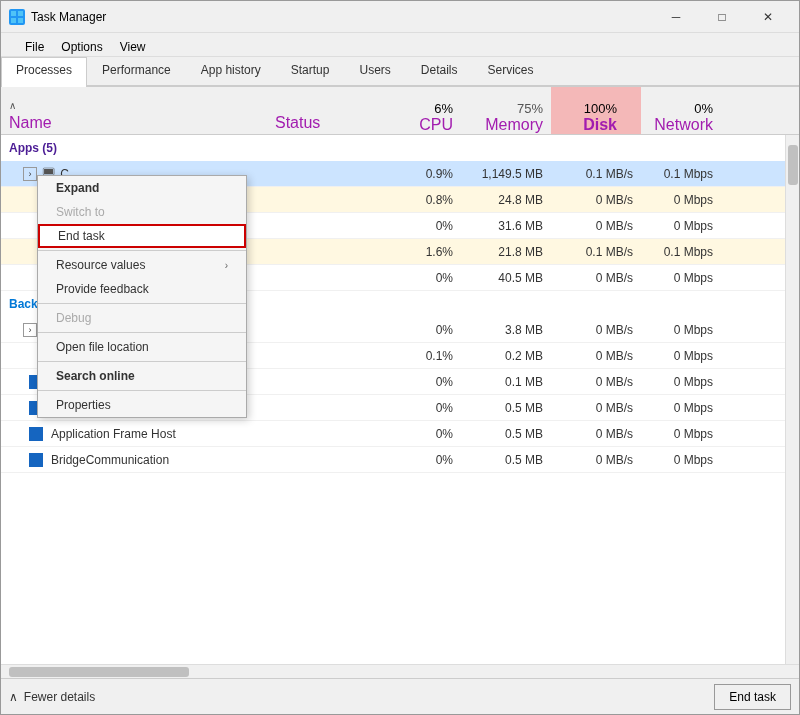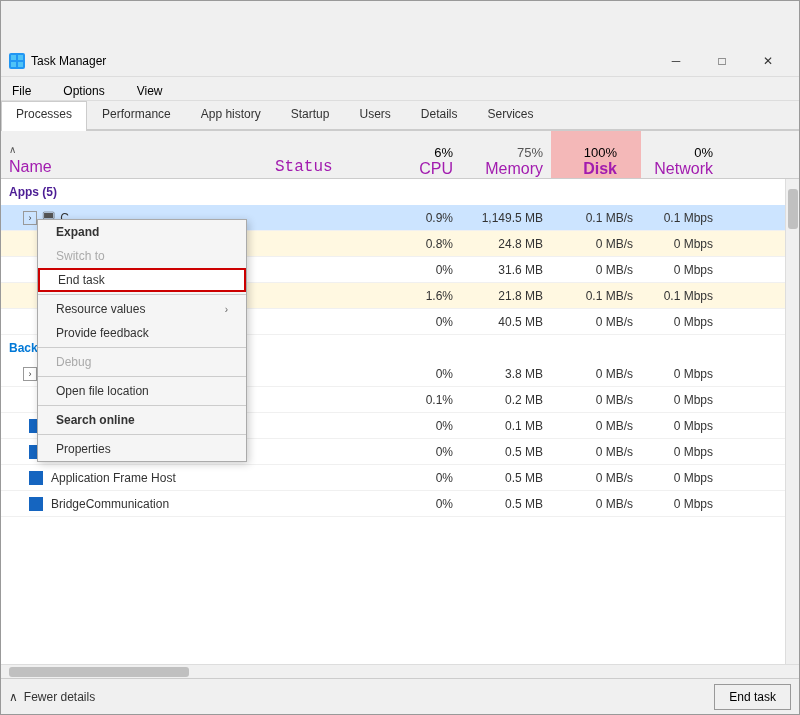--- a/index.html
+++ b/index.html
@@ -1,26 +1,26 @@
 <!DOCTYPE html>
 <html><head>
   <meta charset="utf-8">
   <style>
     * { box-sizing: border-box; margin: 0; padding: 0; }
     body { font-family: 'Segoe UI', Arial, sans-serif; font-size: 12px; background: #f0f0f0; user-select: none; }
 
     .window { width: 800px; height: 715px; background: #f0f0f0; border: 1px solid #999; display: flex; flex-direction: column; }
 
-    .title-bar { background: #f0f0f0; padding: 6px 8px; display: flex; align-items: center; justify-content: space-between; border-bottom: 1px solid #ddd; height: 32px; margin-top: 44px; }
+    .title-bar { background: #f0f0f0; padding: 6px 8px; display: flex; align-items: center; justify-content: space-between; border-bottom: 1px solid #ddd; height: 32px; }
     .title-bar-left { display: flex; align-items: center; gap: 6px; font-size: 12px; }
     .title-icon { width: 16px; height: 16px; background: #2196F3; border-radius: 2px; display: flex; align-items: center; justify-content: center; font-size: 9px; color: white; font-weight: bold; }
     .window-controls { display: flex; gap: 0; }
     .win-btn { width: 46px; height: 28px; border: none; background: transparent; cursor: pointer; font-size: 12px; display: flex; align-items: center; justify-content: center; color: #333; }
 
-    .menu-bar { display: flex; gap: 16px; padding: 2px 3px; border-bottom: 1px solid #ddd; height: 24px; }
+    .menu-bar { display: flex; gap: 1px; padding: 2px 16px; border-bottom: 1px solid #ddd; height: 24px; }
     .menu-item { padding: 2px 8px; cursor: pointer; font-size: 12px; line-height: 20px; }
 
     .tab-bar { display: flex; border-bottom: 2px solid #ccc; background: #f0f0f0; height: 30px; }
     .tab { padding: 5px 14px; cursor: pointer; font-size: 12px; border: 1px solid transparent; border-bottom: none; margin-bottom: -2px; color: #333; }
     .tab.active { background: white; border-color: #ccc; border-bottom-color: white; font-weight: normal; }
 
     .content-area { flex: 1; overflow: hidden; position: relative; background: white; }
     .table-area { height: 100%; overflow-y: auto; overflow-x: hidden; }
 
     .section-label { display: flex; align-items: center; padding: 4px 8px; color: #4c1d95; font-size: 12px; font-weight: 600; background: white; height: 26px; }
@@ -55,21 +55,21 @@
     .ctx-item { padding: 5px 18px; font-size: 12px; color: #333; cursor: pointer; display: flex; align-items: center; justify-content: space-between; height: 24px; }
     .ctx-item.bold { font-weight: bold; }
     .ctx-item.disabled { color: #aaa; cursor: default; }
     .ctx-item.end-task-highlight { background: white; border: 2px solid #c00; color: #333; font-weight: normal; }
     .ctx-separator { height: 1px; background: #ccc; margin: 2px 0; }
     .ctx-arrow { font-size: 10px; color: #666; }
 
     .col-header-metrics { display: flex; height: 48px; border-bottom: 1px solid #ccc; background: #f0f0f0; }
     .ch-name { flex: 0 0 270px; display: flex; flex-direction: column; justify-content: flex-end; padding: 2px 8px; font-size: 12px; }
     .ch-sort-arrow { height: 18px; display: flex; align-items: center; font-size: 10px; color: #555; }
-    .ch-status { flex: 0 0 120px; display: flex; flex-direction: column; justify-content: flex-end; padding: 2px 4px; font-size: 12px; font-family: Liberation Mono, monospace; }
+    .ch-status { flex: 0 0 120px; display: flex; flex-direction: column; justify-content: flex-end; padding: 2px 4px; font-size: 12px; }
     .ch-cpu { flex: 0 0 70px; display: flex; flex-direction: column; justify-content: flex-end; align-items: flex-end; padding-right: 8px; font-size: 12px; }
     .ch-memory { flex: 0 0 90px; display: flex; flex-direction: column; justify-content: flex-end; align-items: flex-end; padding-right: 8px; font-size: 12px; color: #555; }
     .ch-disk { flex: 0 0 90px; display: flex; flex-direction: column; justify-content: flex-end; align-items: flex-end; padding-right: 24px; font-size: 12px; background: #f4b8b8; font-weight: bold; }
     .ch-network { flex: 0 0 80px; display: flex; flex-direction: column; justify-content: flex-end; align-items: flex-end; padding-right: 8px; font-size: 12px; }
     .metric-pct { font-size: 13px; font-weight: normal; }
     .col-label { font-size: 16px; color: #a21caf; }
   </style>
 </head>
 <body>
 

